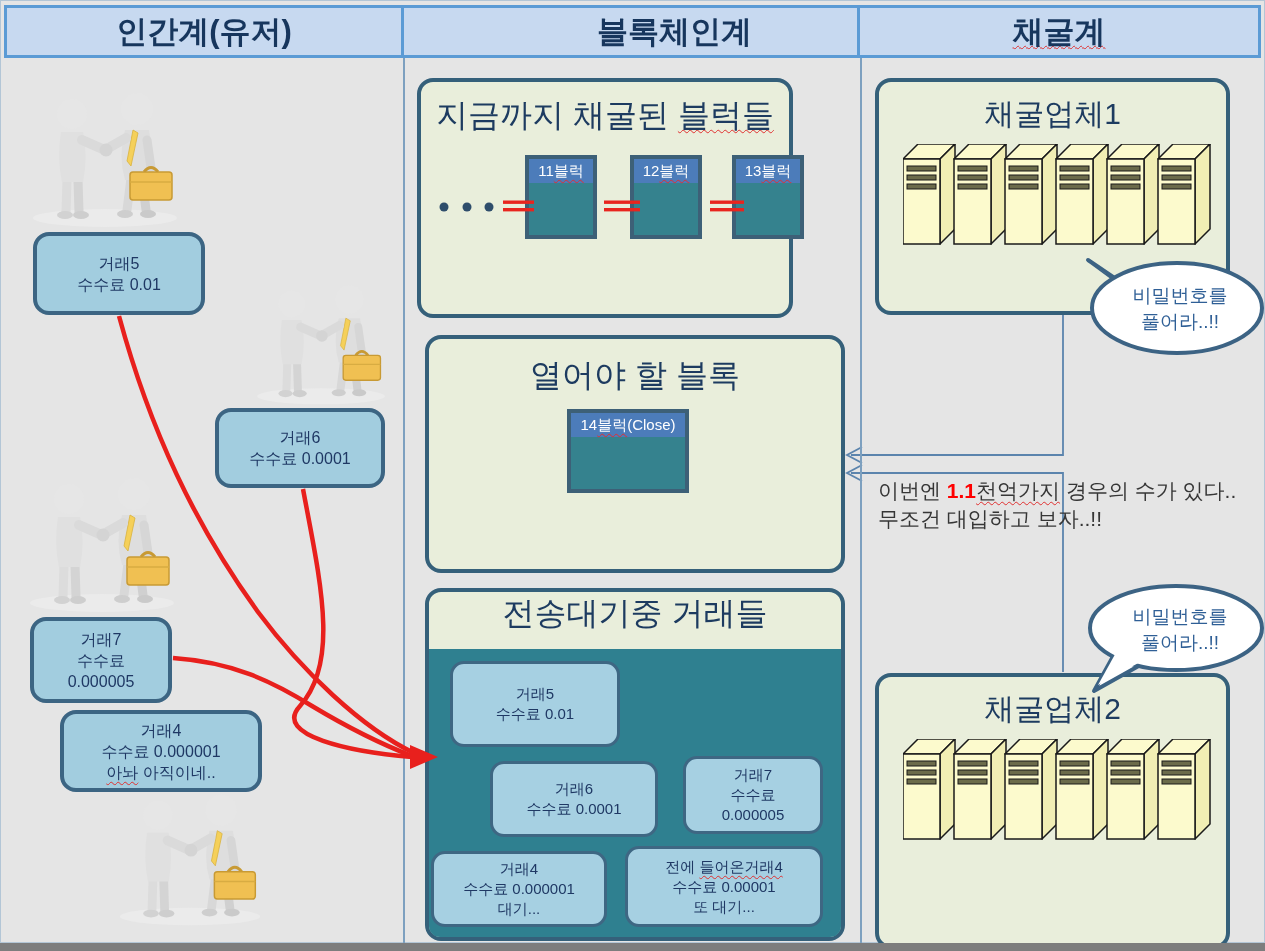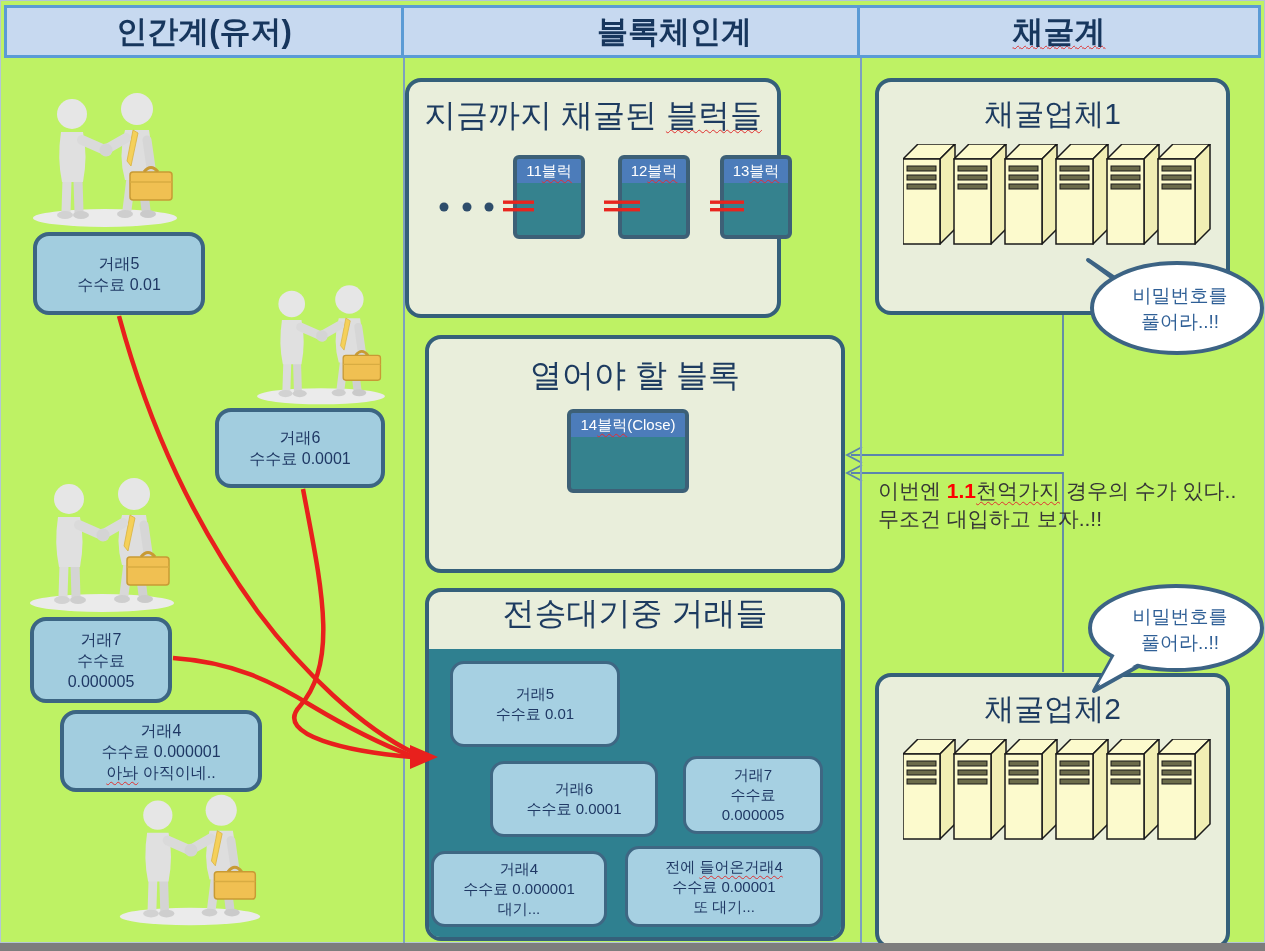--- a/index.html
+++ b/index.html
@@ -1,38 +1,38 @@
 <!DOCTYPE html>
 <html><head>
 <meta charset="utf-8">
 <style>
   * { margin:0; padding:0; box-sizing:border-box; }
   html,body { background:#ffffff; }
   body { font-family:"Liberation Sans","DejaVu Sans",sans-serif; }
-  .stage { position:relative; width:1265px; height:951px; background:#bef264; overflow:hidden; }
+  .stage { position:relative; width:1265px; height:951px; background:#e5e5e5; overflow:hidden; }
   .layer { position:absolute; inset:0; width:1265px; height:951px; pointer-events:none; }
   #under-layer { z-index:1; }
   #content { position:absolute; inset:0; z-index:2; }
   #over-layer { z-index:3; }
 
   .frame { position:absolute; left:0; top:0; width:1265px; height:943px; border:1px solid #b3c6d6; }
   .bottom-bar { position:absolute; left:0; top:943px; width:1265px; height:8px; background:#7d7d7d; }
 
   
   .hcell { position:absolute; top:5px; height:53px; background:#c7d9f0; border:3px solid #5b9bd5;
            display:flex; align-items:center; justify-content:center;
            font-size:31px; font-weight:bold; color:#17365d; }
   .vdivider { position:absolute; top:58px; height:885px; width:2px; background:#7da0bf; }
 
   
   .panel { position:absolute; background:#e9eedb; border:4px solid #35607a; border-radius:16px; }
   .panel-title { position:absolute; left:0; right:0; text-align:center; font-size:32px; color:#1d3b60; }
 
   
-  .block { position:absolute; border:4px solid #3d6077; border-radius:6px; background:#35828e; overflow:hidden; }
+  .block { position:absolute; border:4px solid #3d6077; border-radius:0; background:#35828e; overflow:hidden; }
   .block-head { background:#4c7cba; color:#ffffff; font-size:15px; text-align:center; height:24px; line-height:24px; white-space:nowrap; }
 
   
   .txbox { position:absolute; background:#a2cddf; border:4px solid #3c6583; border-radius:16px;
            display:flex; flex-direction:column; align-items:center; justify-content:center;
            font-size:16px; line-height:21px; color:#1f3864; text-align:center; }
 
   
   .pool-body { position:absolute; left:0; right:0; top:57px; bottom:0; background:#2f8090; border-radius:0 0 11px 11px; }
   .poolbox { position:absolute; background:#a6d0e2; border:3px solid #3e6783; border-radius:14px;
@@ -145,21 +145,21 @@
       <span>거래7</span>
       <span>수수료</span>
       <span>0.000005</span>
     </div>
     <div class="txbox" style="left:60px;top:710px;width:202px;height:82px;">
       <span>거래4</span>
       <span>수수료 0.000001</span>
       <span><span class="sp">아놔</span><span> 아직이네..</span></span>
     </div>
 
-    <div class="panel" style="left:405px;top:78px;width:376px;height:240px;">
+    <div class="panel" style="left:417px;top:78px;width:376px;height:240px;">
       <div class="panel-title" style="top:12px;"><span>지금까지 채굴된 </span><span class="sp">블럭들</span></div>
       <div class="block" style="left:104px;top:73px;width:72px;height:84px;">
         <div class="block-head"><span>11</span><span class="sp">블럭</span></div>
       </div>
       <div class="block" style="left:209px;top:73px;width:72px;height:84px;">
         <div class="block-head"><span>12</span><span class="sp">블럭</span></div>
       </div>
       <div class="block" style="left:311px;top:73px;width:72px;height:84px;">
         <div class="block-head"><span>13</span><span class="sp">블럭</span></div>
       </div>

